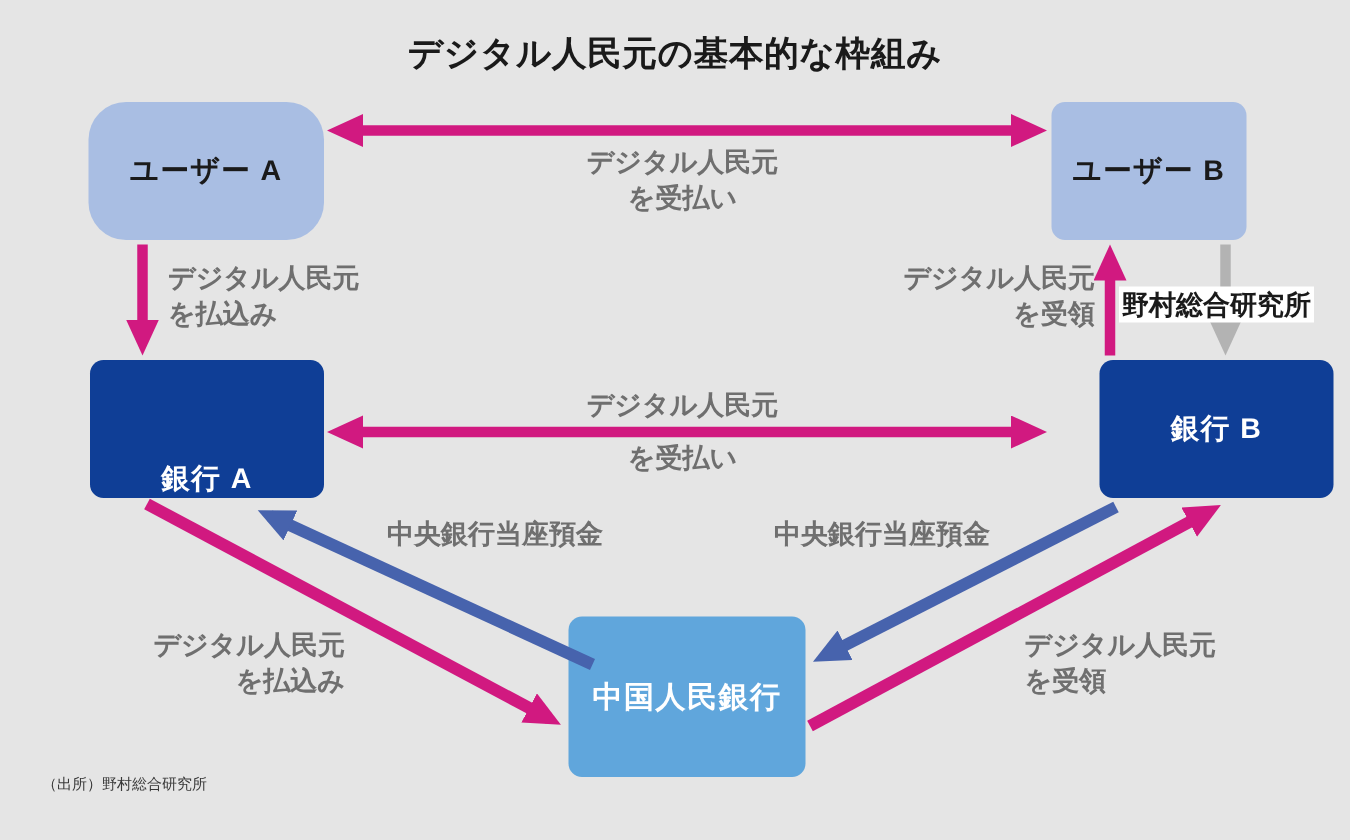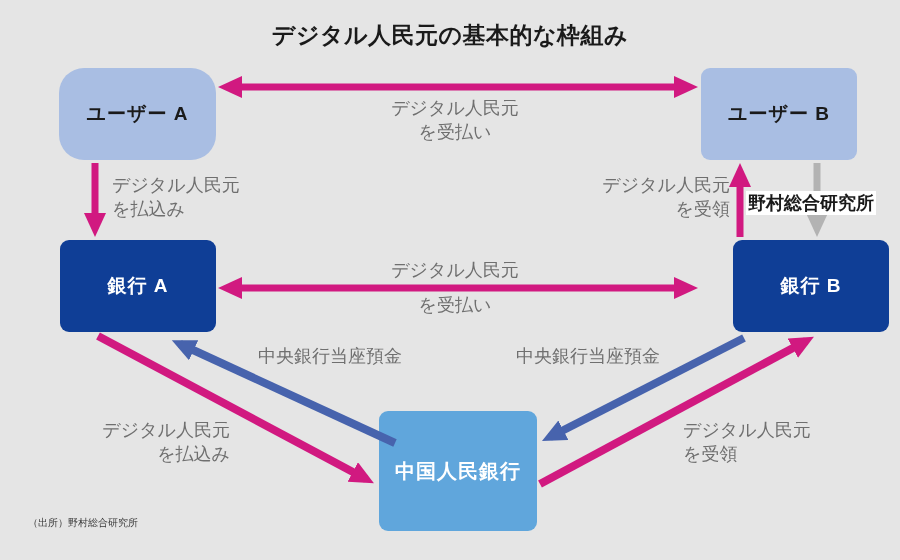--- a/index.html
+++ b/index.html
@@ -22,34 +22,34 @@
     font-size:23px;font-weight:700;color:var(--text-black);letter-spacing:.5px;
   }
   .node{
     position:absolute;display:flex;align-items:center;justify-content:center;
     border-radius:9px;font-weight:700;font-size:19px;letter-spacing:1px;
   }
   .node.user{background:var(--box-user);color:var(--text-black);}
   .node.bank{background:var(--box-bank);color:#fff;}
   .node.pboc{background:var(--box-pboc);color:#fff;font-size:20px;}
   #node-user-a{left:59px;top:68px;width:157px;height:92px;border-radius:25px;}
-  #node-user-b{left:701px;top:68px;width:156px;height:92px;}
-  #node-bank-a{left:60px;top:240px;width:156px;height:92px;}
+  #node-user-b{left:701px;top:68px;width:130px;height:92px;}
+  #node-bank-a{left:60px;top:240px;width:156px;height:92px;align-items:flex-end;}
   #node-bank-b{left:733px;top:240px;width:156px;height:92px;}
-  #node-pboc{left:379px;top:411px;width:158px;height:120px;}
+  #node-pboc{left:379px;top:411px;width:158px;height:107px;}
   svg.arrows{position:absolute;left:0;top:0;z-index:2;pointer-events:none;}
   .sh-m{stroke:var(--arrow-magenta);}
   .sh-b{stroke:var(--arrow-blue);}
   .sh-g{stroke:var(--arrow-gray);}
   .fill-m{fill:var(--arrow-magenta);}
   .fill-b{fill:var(--arrow-blue);}
   .fill-g{fill:var(--arrow-gray);}
   .flow-label{
     position:absolute;z-index:3;font-size:18px;line-height:24px;
-    color:var(--label-gray);font-weight:400;white-space:nowrap;
+    color:var(--label-gray);font-weight:700;white-space:nowrap;
   }
   .flow-label.center{text-align:center;}
   .flow-label.right{text-align:right;}
   .flow-label.black{
     color:var(--text-black);font-weight:700;background:#fff;padding:0 2px;
   }
   .source{
     position:absolute;left:28px;top:516px;font-size:10px;color:#383838;z-index:3;
   }
   .zlayer1{position:absolute;inset:0;z-index:1;}

